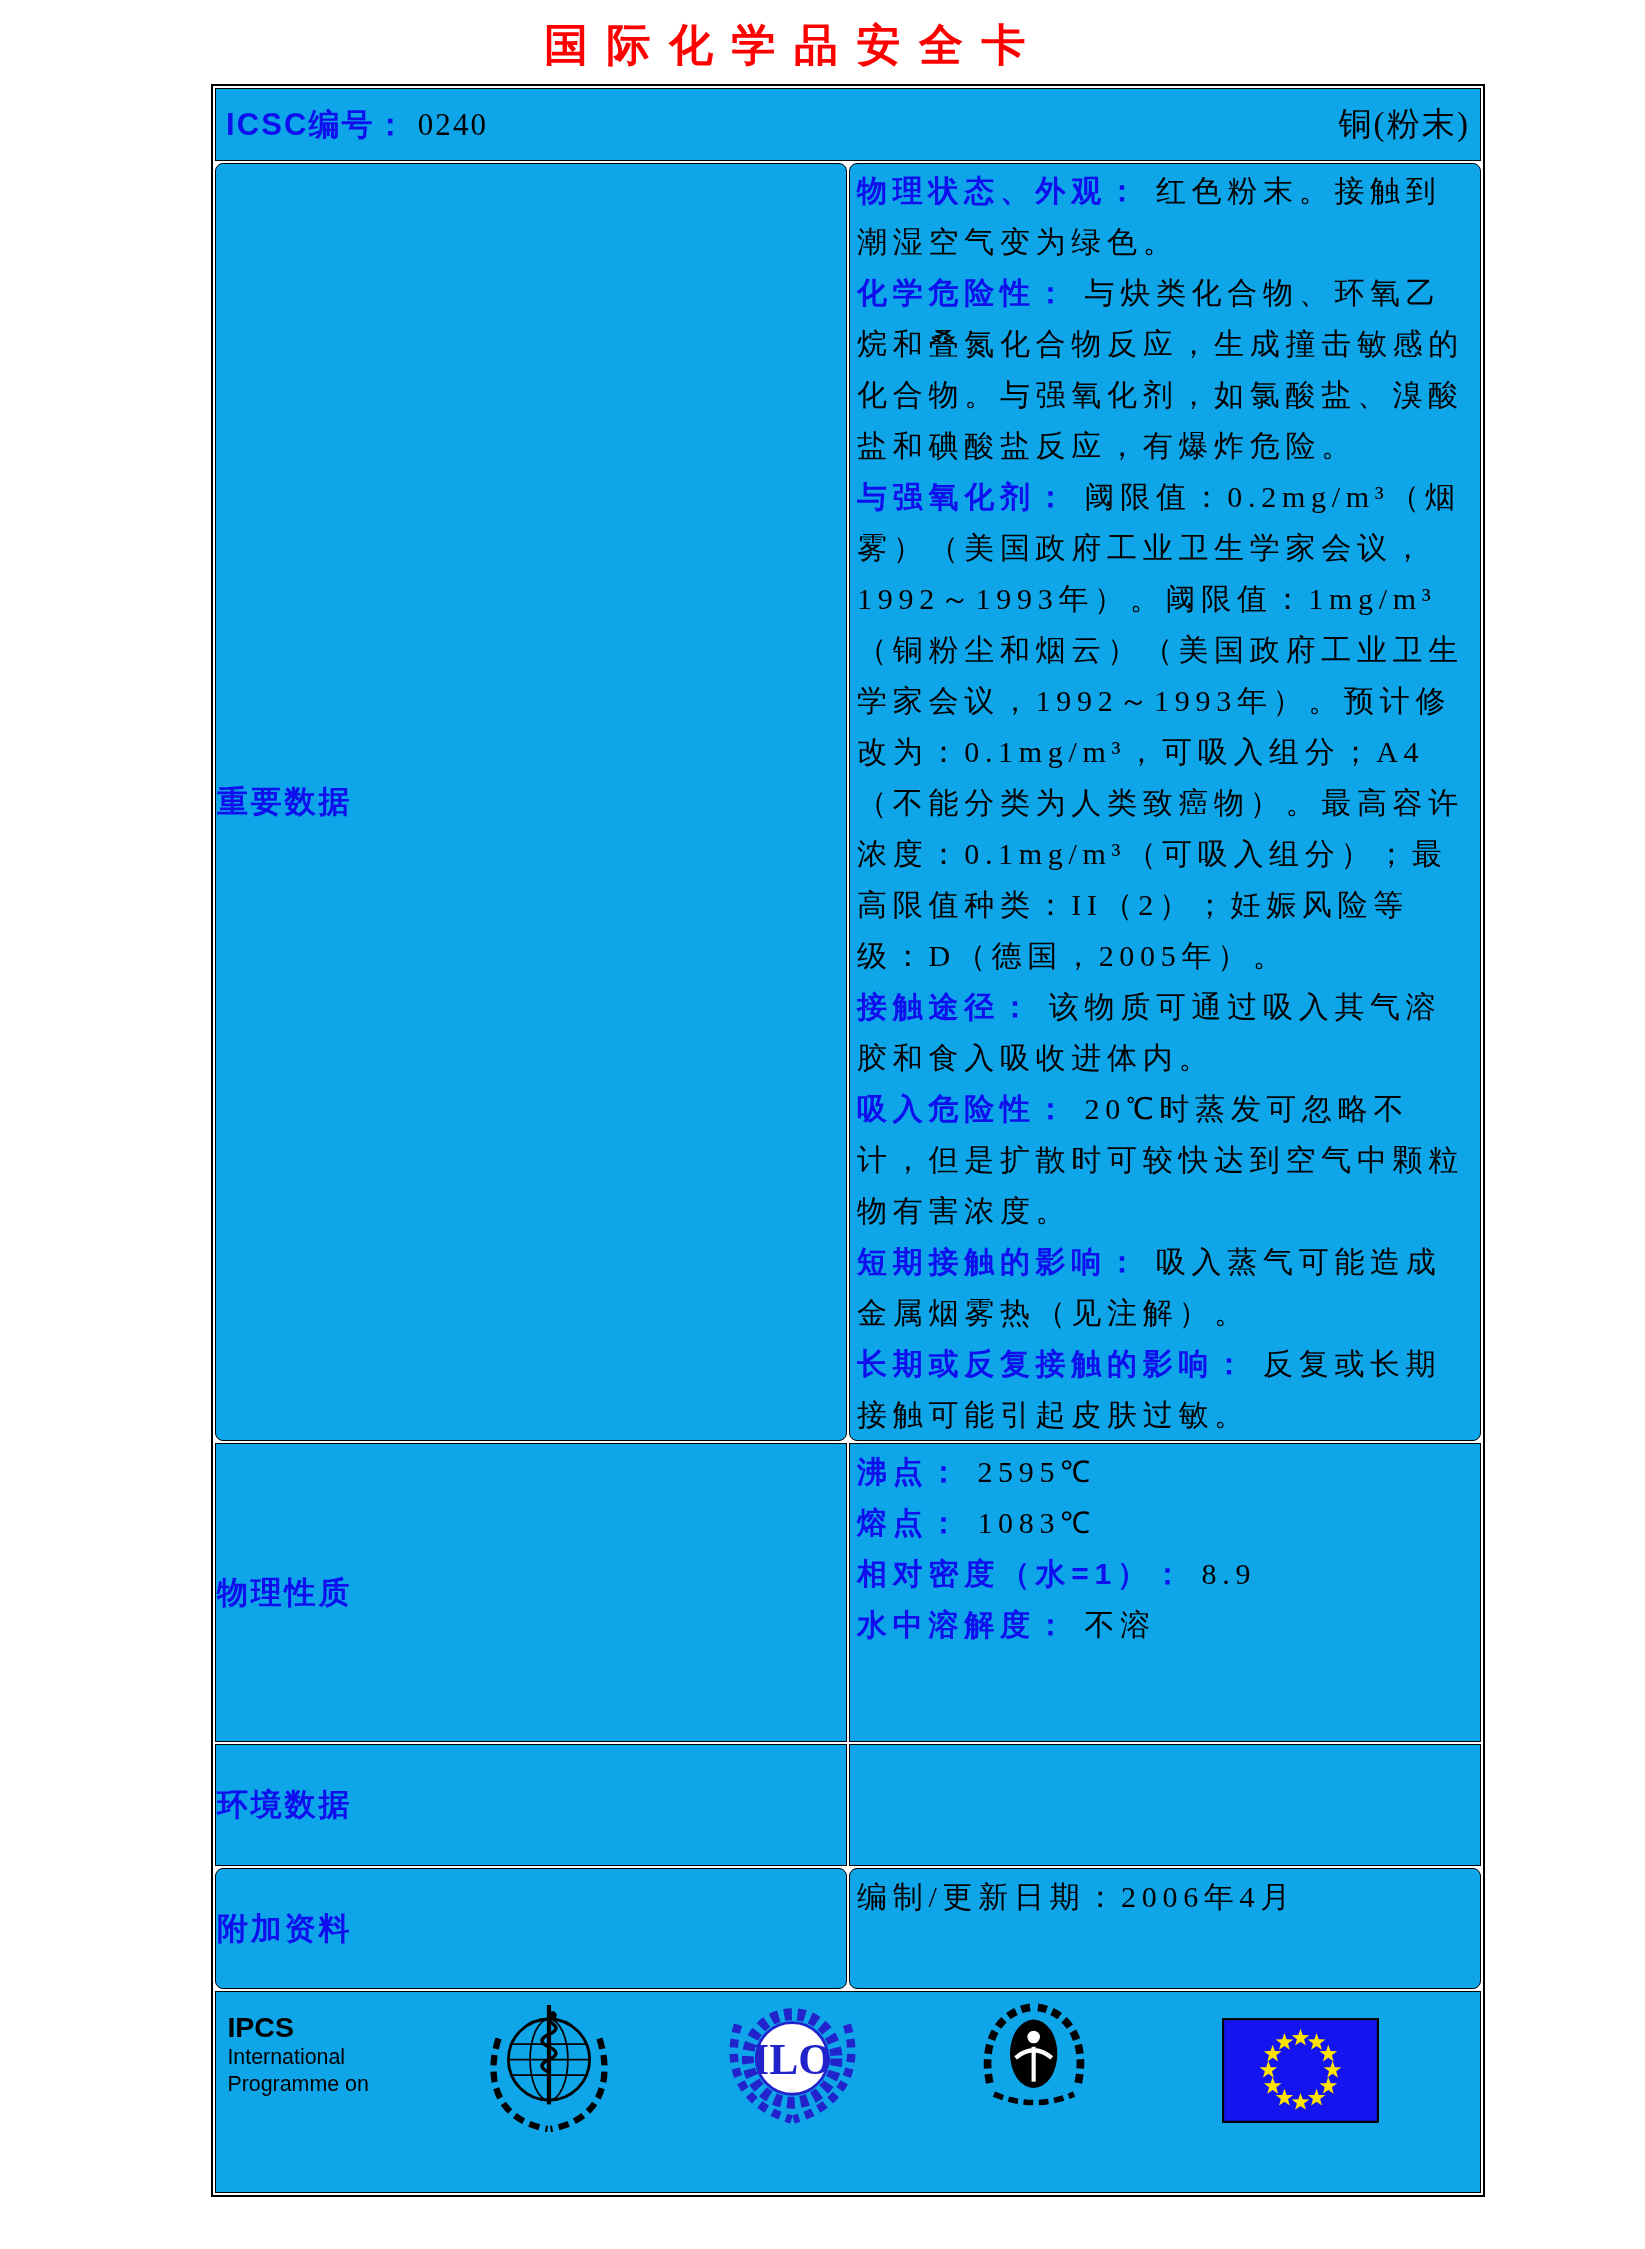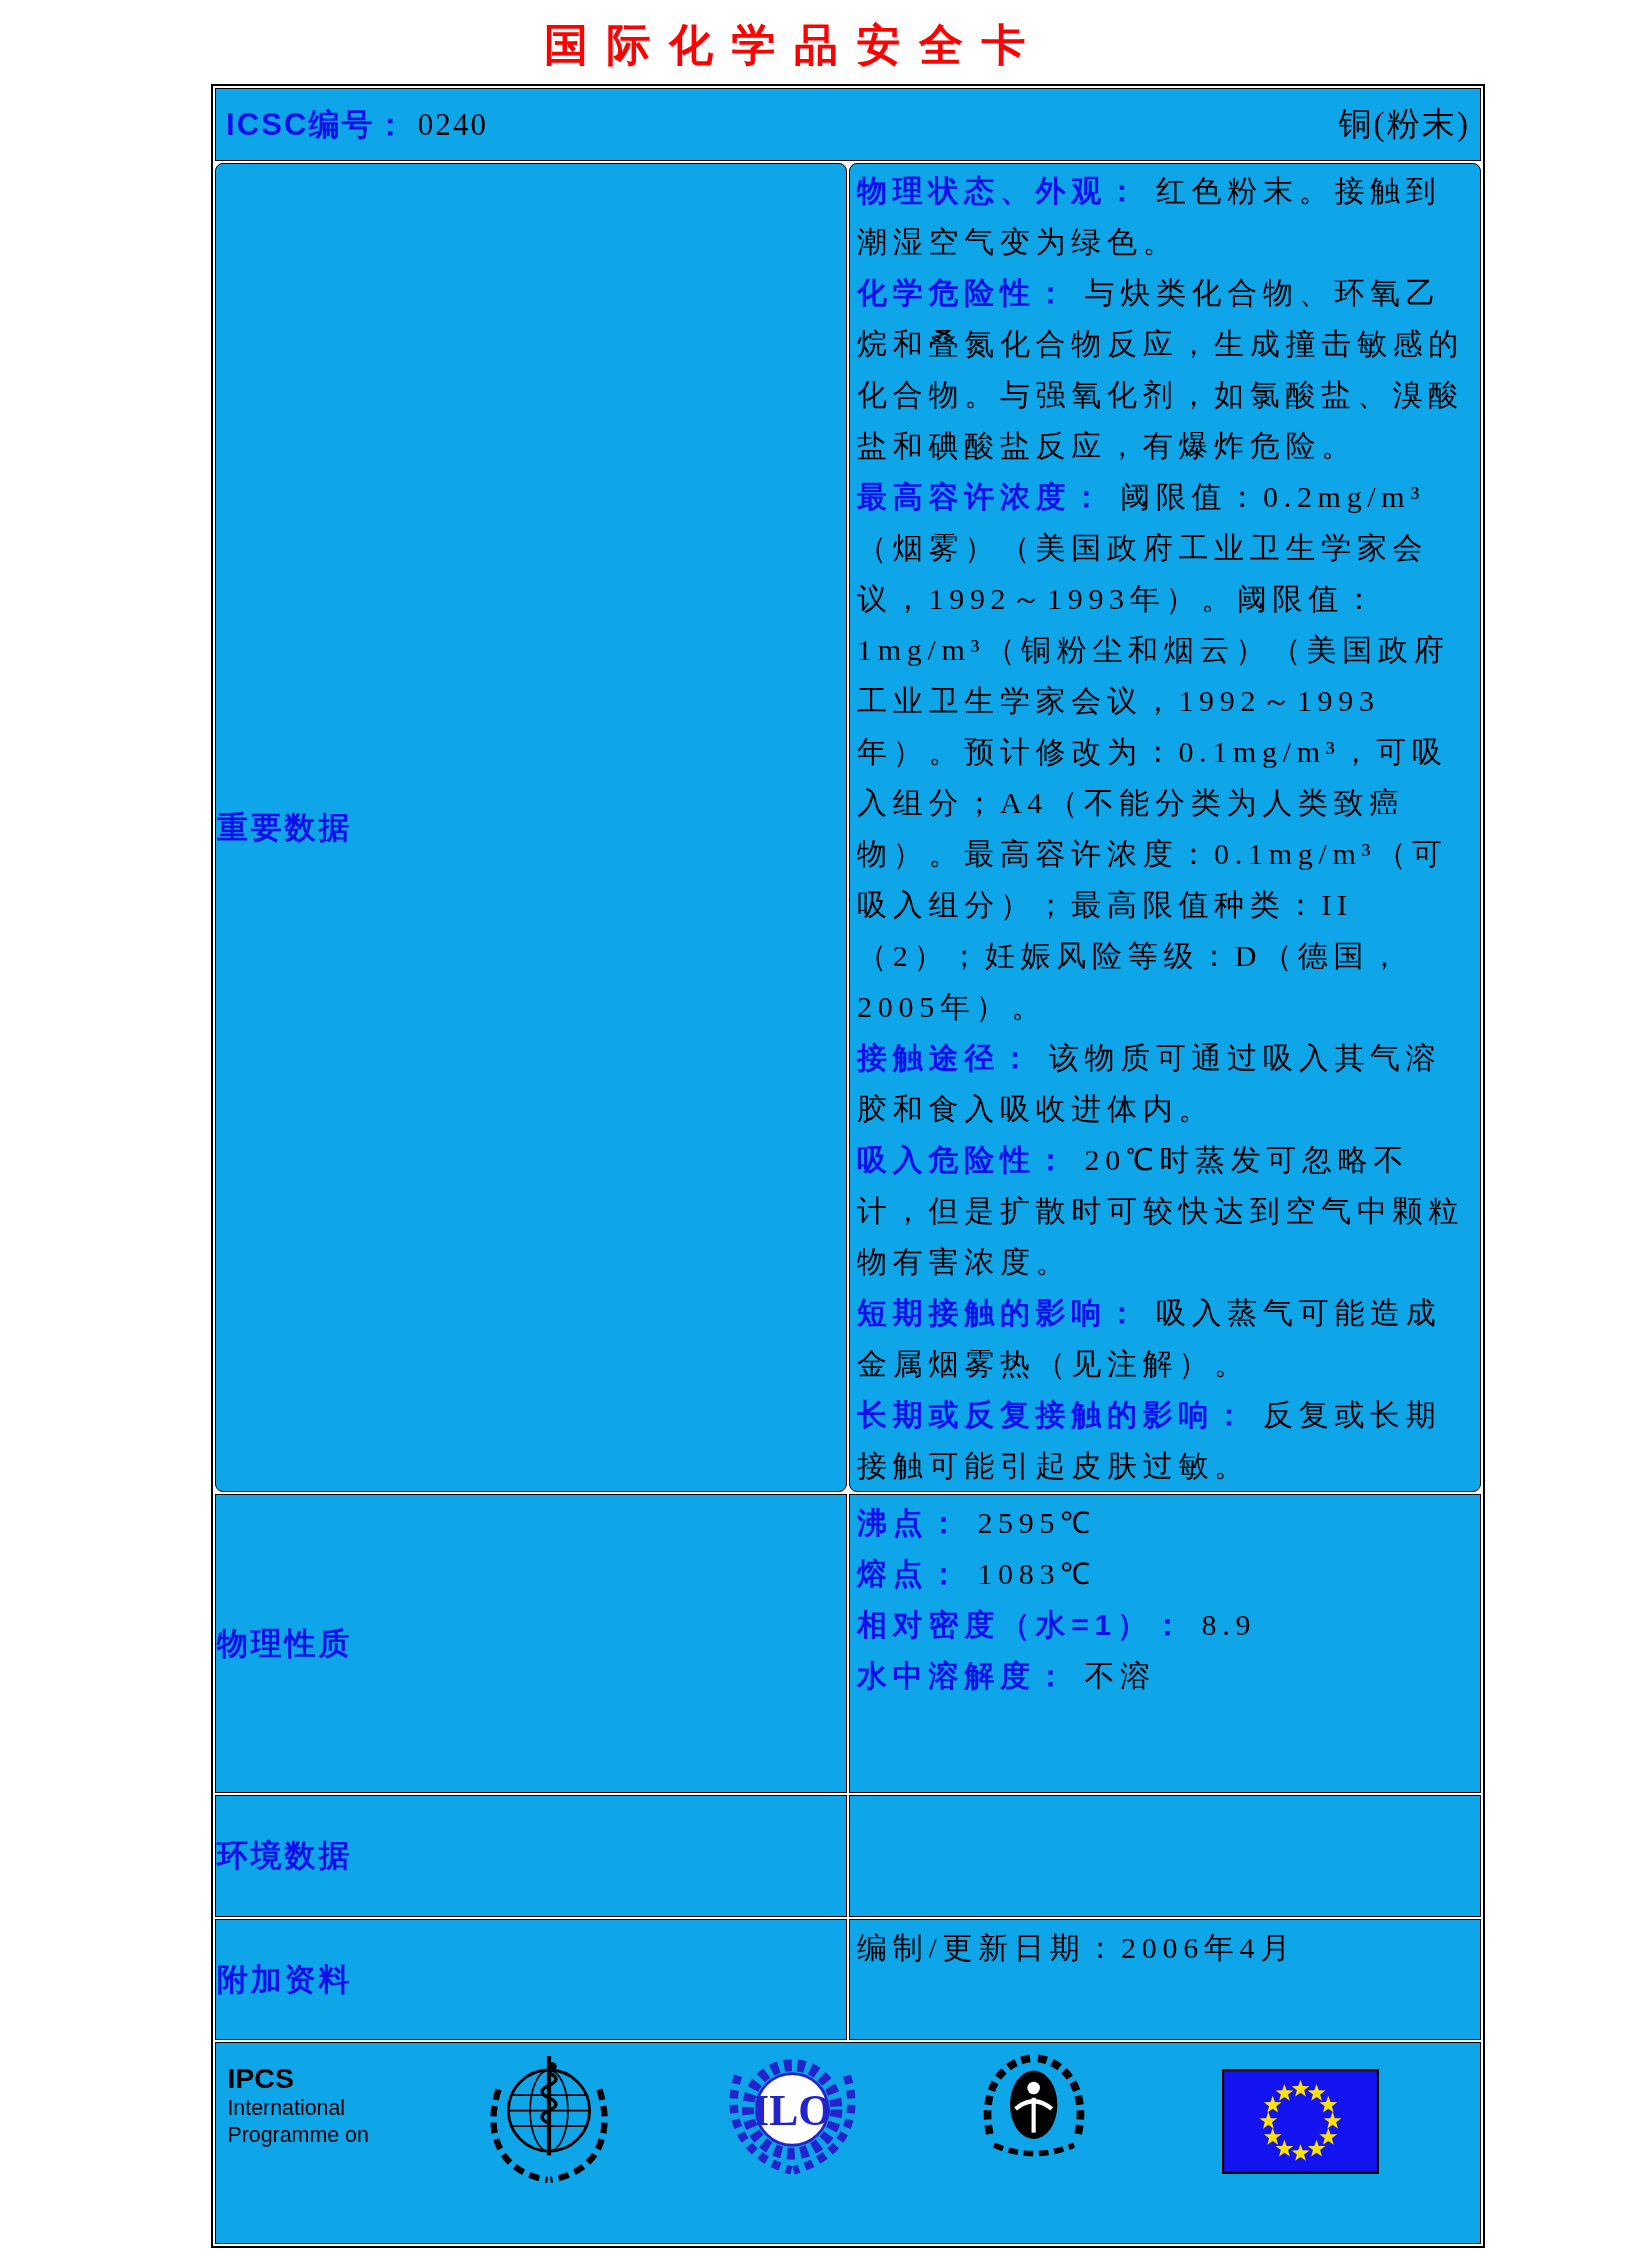--- a/index.html
+++ b/index.html
@@ -78,21 +78,21 @@
     color: #0f0fee;
     font-weight: bold;
     font-family: "Liberation Sans", sans-serif;
   }
   .v { color: #000; }
 
   td.row-important { height: 860px; border-radius: 8px; }
   td.row-physical  { height: 299px; }
   td.row-env       { height: 122px; }
   td.row-notes     { height: 117px; }
-  td.row-add       { height: 121px; }
+  td.row-add       { height: 121px; border-radius: 8px; }
 
   
   td.logos-cell { height: 202px; padding: 5.7px 11.4px 4.3px 11.4px; vertical-align: top; }
   .logos-row { display: flex; align-items: flex-start; }
   .ipcs-block { width: 242px; font-family: "Liberation Sans", sans-serif; padding-top: 11.4px; }
   .ipcs-acronym { font-size: 28.5px; font-weight: bold; line-height: 34px; }
   .ipcs-line { font-size: 21.4px; line-height: 27px; }
   .logo-who { margin-left: 10px; }
   .logo-ilo { margin-left: 105px; }
   .unep-wrap { margin-left: 112px; text-align: center; }
@@ -117,21 +117,21 @@
           <div class="head-right">铜(粉末)</div>
         </div>
       </td>
     </tr>
 
     <tr>
       <td class="label-cell row-important">重要数据</td>
       <td class="content-cell row-important">
         <p><span class="k">物理状态、外观：</span><span class="v"> 红色粉末。接触到潮湿空气变为绿色。</span></p>
         <p><span class="k">化学危险性：</span><span class="v"> 与炔类化合物、环氧乙烷和叠氮化合物反应，生成撞击敏感的化合物。与强氧化剂，如氯酸盐、溴酸盐和碘酸盐反应，有爆炸危险。</span></p>
-        <p><span class="k">最高容许浓度：</span><span class="v"> 阈限值：0.2mg/m³（烟雾）（美国政府工业卫生学家会议，1992～1993年）。阈限值：1mg/m³（铜粉尘和烟云）（美国政府工业卫生学家会议，1992～1993年）。预计修改为：0.1mg/m³，可吸入组分；A4（不能分类为人类致癌物）。最高容许浓度：0.1mg/m³（可吸入组分）；最高限值种类：II（2）；妊娠风险等级：D（德国，2005年）。</span></p>
+        <p><span class="k">与强氧化剂：</span><span class="v"> 阈限值：0.2mg/m³（烟雾）（美国政府工业卫生学家会议，1992～1993年）。阈限值：1mg/m³（铜粉尘和烟云）（美国政府工业卫生学家会议，1992～1993年）。预计修改为：0.1mg/m³，可吸入组分；A4（不能分类为人类致癌物）。最高容许浓度：0.1mg/m³（可吸入组分）；最高限值种类：II（2）；妊娠风险等级：D（德国，2005年）。</span></p>
         <p><span class="k">接触途径：</span><span class="v"> 该物质可通过吸入其气溶胶和食入吸收进体内。</span></p>
         <p><span class="k">吸入危险性：</span><span class="v"> 20℃时蒸发可忽略不计，但是扩散时可较快达到空气中颗粒物有害浓度。</span></p>
         <p><span class="k">短期接触的影响：</span><span class="v"> 吸入蒸气可能造成金属烟雾热（见注解）。</span></p>
         <p><span class="k">长期或反复接触的影响：</span><span class="v"> 反复或长期接触可能引起皮肤过敏。</span></p>
       </td>
     </tr>
 
     <tr>
       <td class="label-cell row-physical">物理性质</td>
       <td class="content-cell row-physical">

